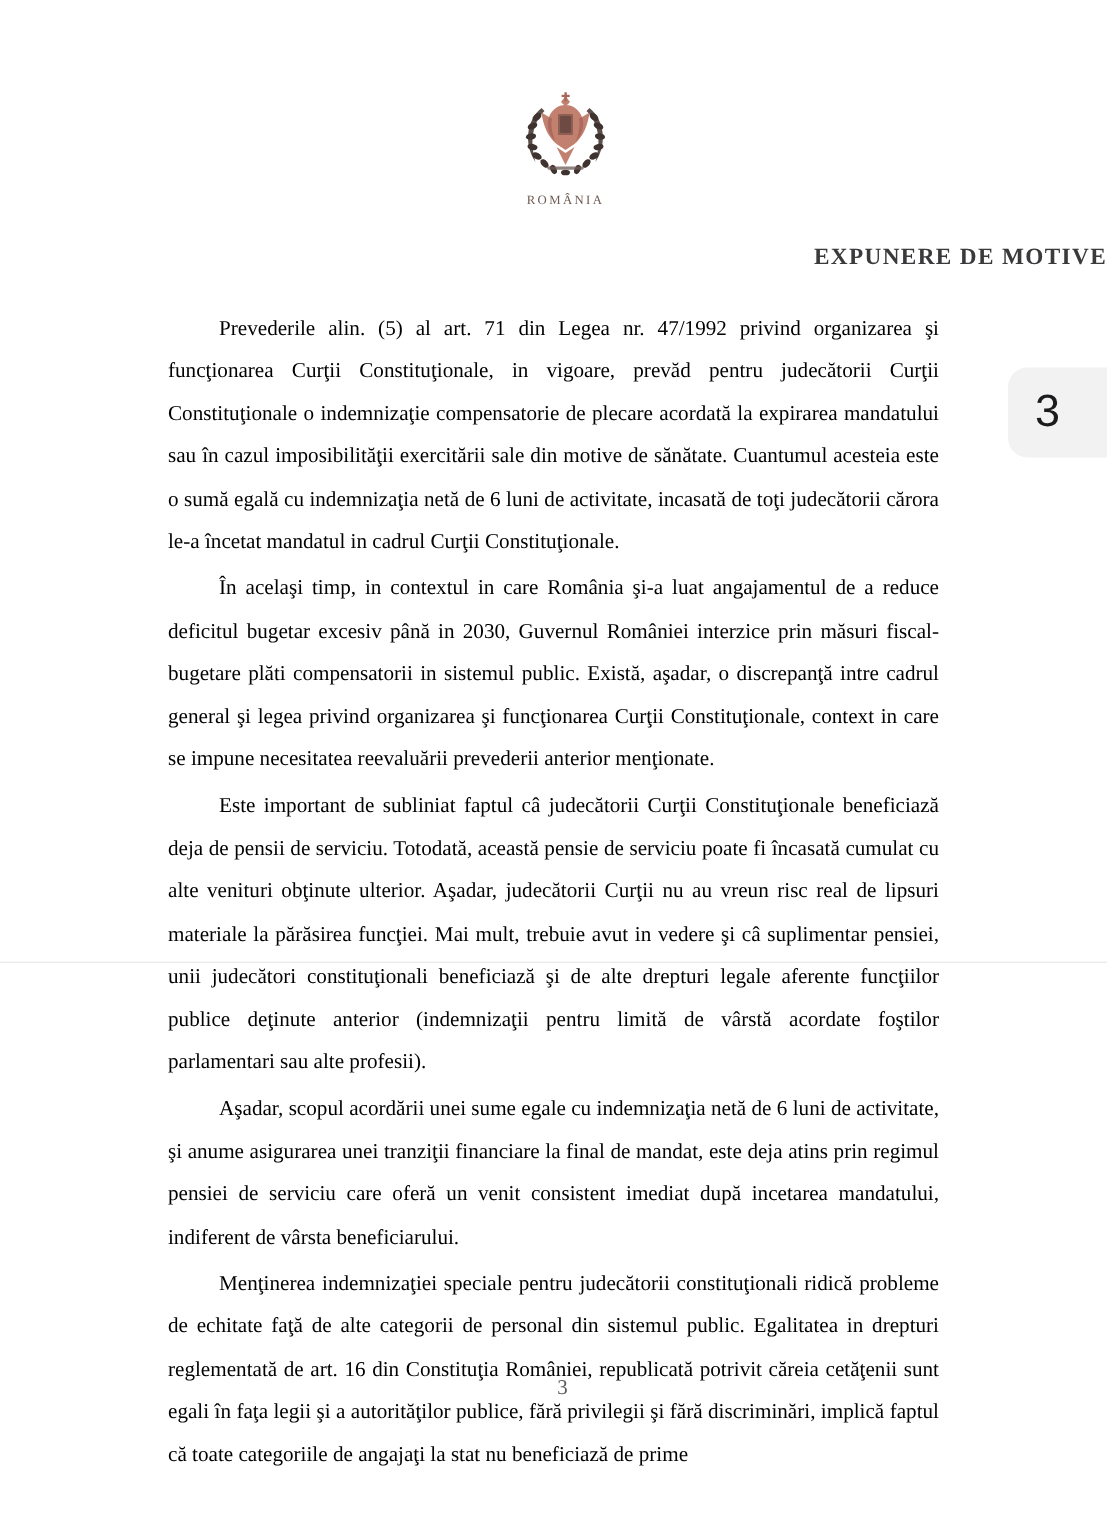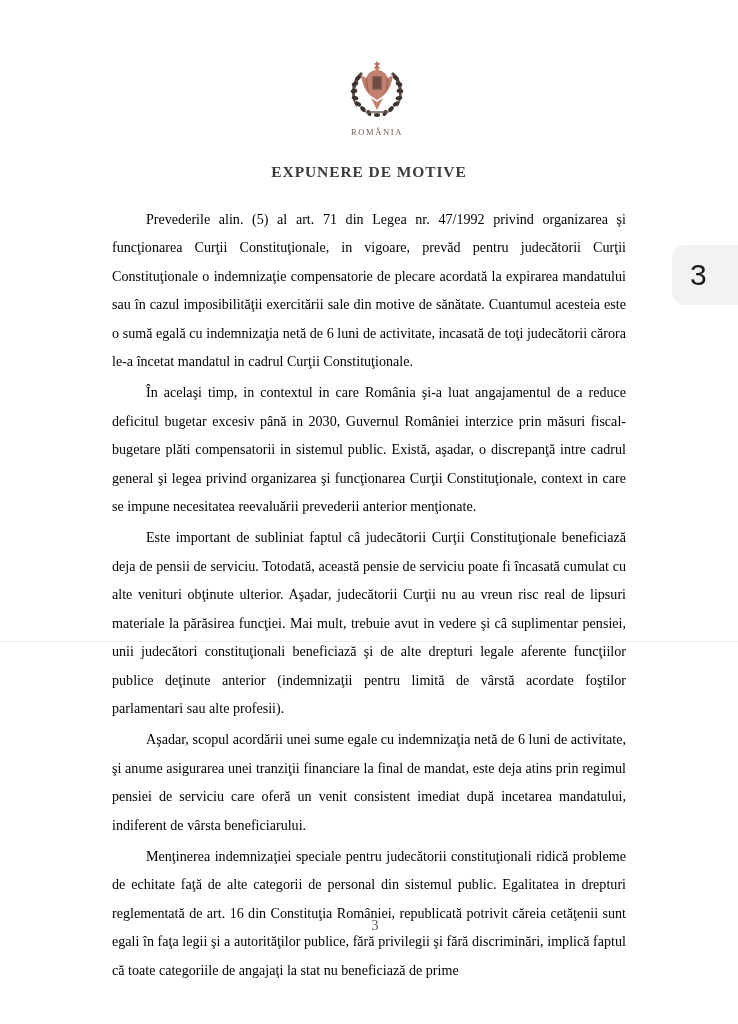--- a/index.html
+++ b/index.html
@@ -45,21 +45,21 @@
     color: #6e5a52;
     text-align: center;
   }
 
   
   .doc-title {
     position: absolute;
     top: 163px;
     left: 0;
     right: 0;
-    text-align: center;
+    text-align: right;
     font-size: 15.5px;
     font-weight: bold;
     letter-spacing: 0.9px;
     color: #3a3a3c;
     font-family: "Liberation Serif", "DejaVu Serif", serif;
   }
 
   
   .body-text {
     position: absolute;

